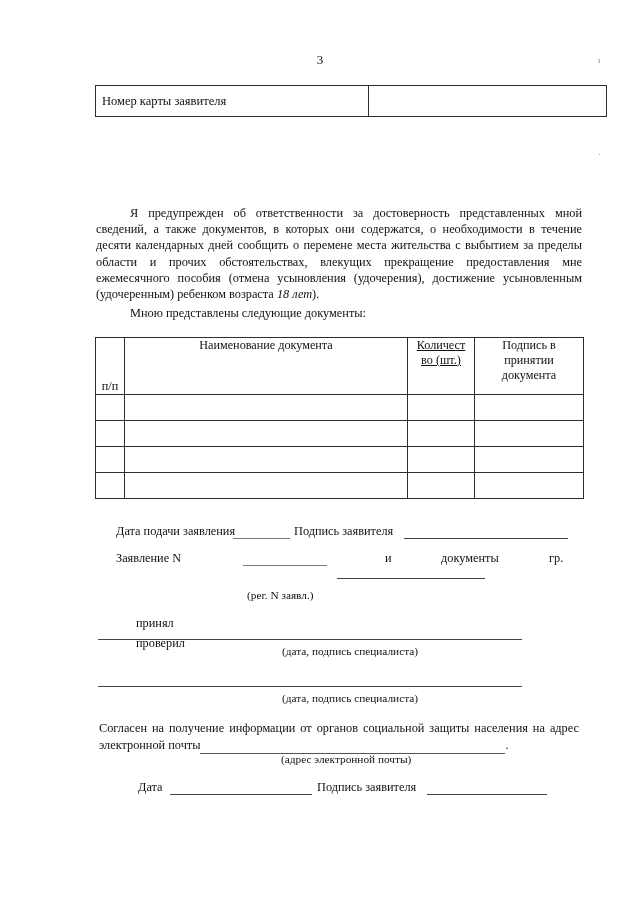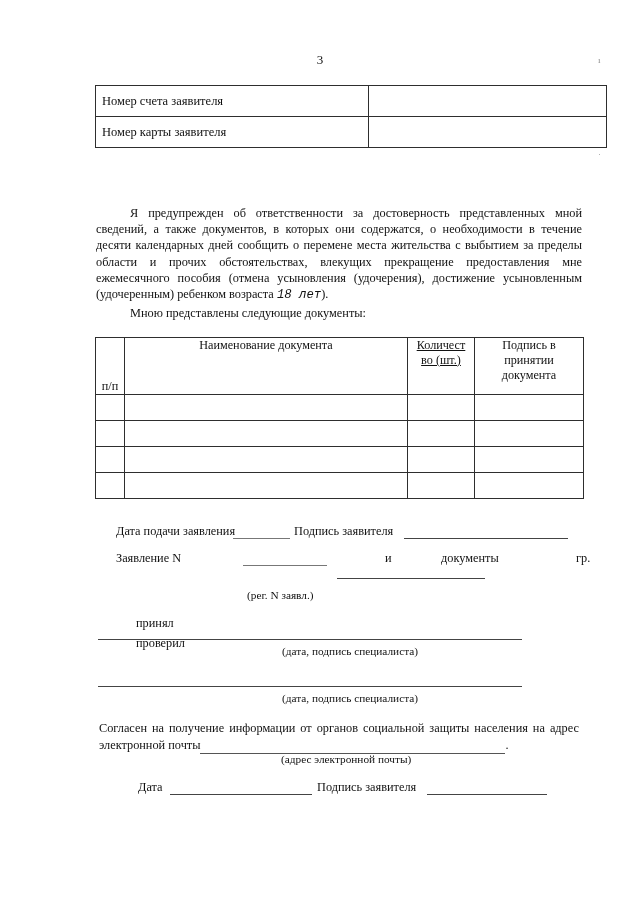--- a/index.html
+++ b/index.html
@@ -73,21 +73,21 @@
   .para.warning {
     left: 96px;
     top: 205px;
     width: 486px;
   }
   .para.docs-intro {
     left: 96px;
     top: 305px;
     width: 486px;
   }
-  .italic-note { font-style: italic; font-family: Liberation Mono, monospace; }
+  .italic-note { font-style: italic; }
 
   
   .docs-table {
     position: absolute;
     left: 95px;
     top: 337px;
     width: 484px;
     border-collapse: collapse;
     table-layout: fixed;
   }
@@ -172,24 +172,20 @@
 
 <div class="page">
 
   <div class="page-number">3</div>
 
   <div class="scan-mark" style="left:598px; top:56px;">ı</div>
   <div class="scan-mark" style="left:598px; top:150px;">·</div>
 
   <table class="bank-table">
     <tbody>
-      <tr>
-        <td class="label">Номер счета заявителя</td>
-        <td class="value"></td>
-      </tr>
       <tr>
         <td class="label">Номер карты заявителя</td>
         <td class="value"></td>
       </tr>
     </tbody>
   </table>
 
   <div class="para warning"><span>Я предупрежден об ответственности за достоверность представленных мной сведений, а также документов, в которых они содержатся, о необходимости в течение десяти календарных дней сообщить о перемене места жительства с выбытием за пределы области и прочих обстоятельствах, влекущих прекращение предоставления мне ежемесячного пособия (отмена усыновления (удочерения), достижение усыновленным (удочеренным) ребенком возраста </span><span class="italic-note">18 лет</span><span>).</span></div>
 
   <div class="para docs-intro">Мною представлены следующие документы:</div>
@@ -245,21 +241,21 @@
   <div class="fl" style="left:294px; top:524px;">Подпись заявителя</div>
   <div class="fl" style="left:404px; top:524px; width:164px;"></div>
   <div class="rule" style="left:404px; top:538px; width:164px;"></div>
 
   <div class="fl" style="left:116px; top:551px;">Заявление N</div>
   <div class="fl" style="left:243px; top:551px; width:84px;"></div>
   <div class="rule light" style="left:243px; top:565px; width:84px;"></div>
 
   <div class="fl" style="left:385px; top:551px;">и</div>
   <div class="fl" style="left:441px; top:551px;">документы</div>
-  <div class="fl" style="left:549px; top:551px;margin-left:27px;">гр.</div>
+  <div class="fl" style="left:549px; top:551px;">гр.</div>
 
   <div class="fl" style="left:337px; top:565px; width:148px;"></div>
   <div class="rule" style="left:337px; top:578px; width:148px;"></div>
 
   <div class="centered-note" style="left:247px; top:589px;">(рег. N заявл.)</div>
 
   <div class="fl" style="left:136px; top:616px;">принял</div>
   <div class="fl" style="left:200px; top:616px; width:300px;"></div>
   <div class="rule" style="left:98px; top:639px; width:424px;"></div>
   <div class="centered-note" style="left:282px; top:645px;">(дата, подпись специалиста)</div>

